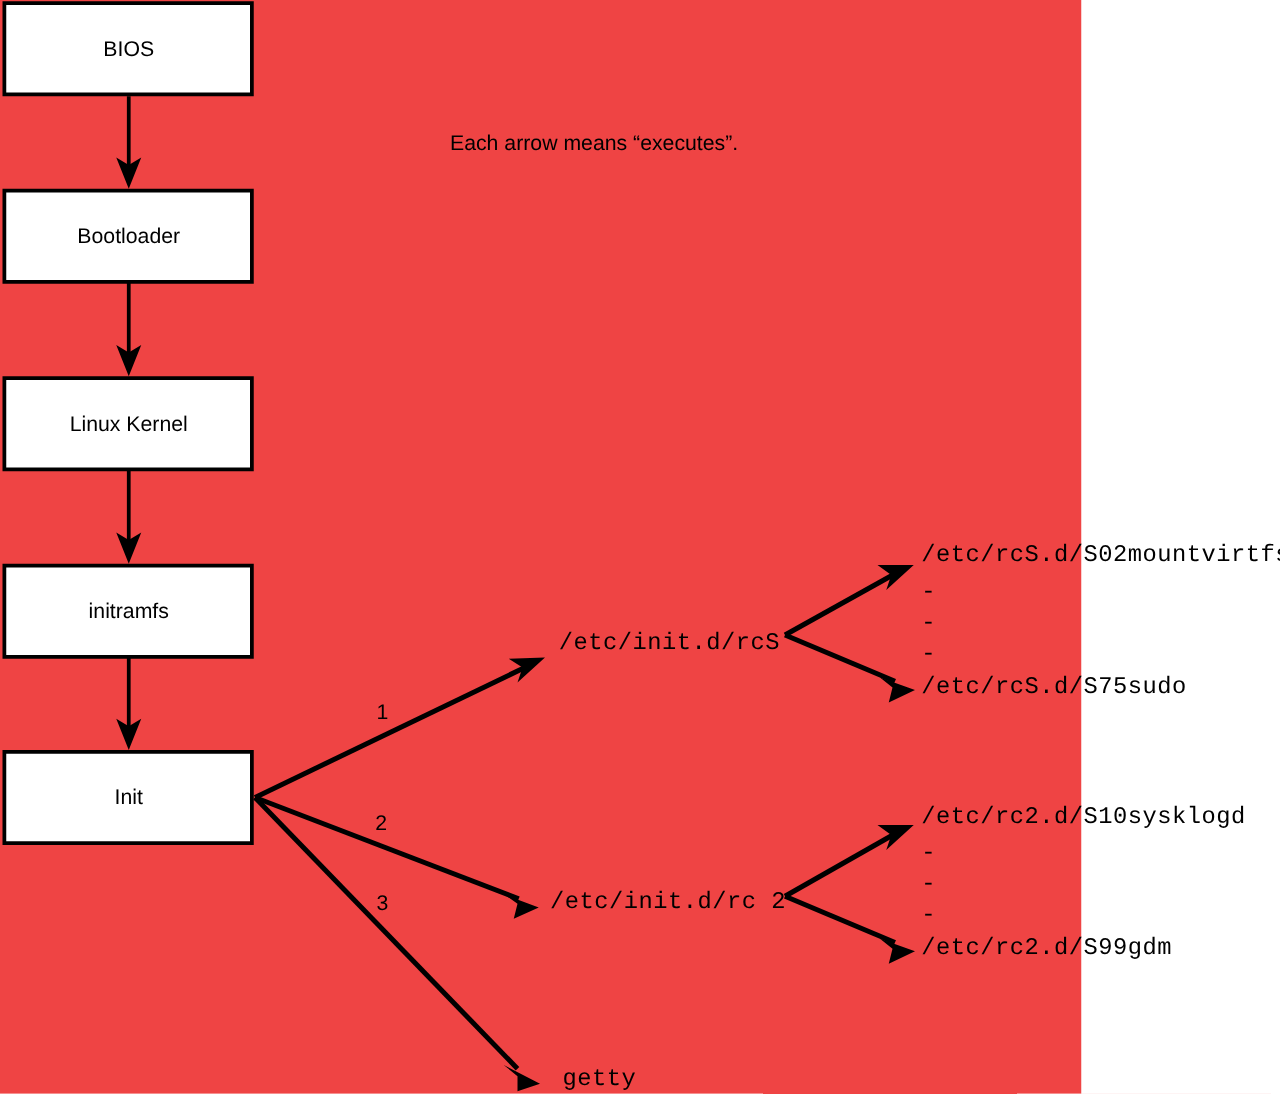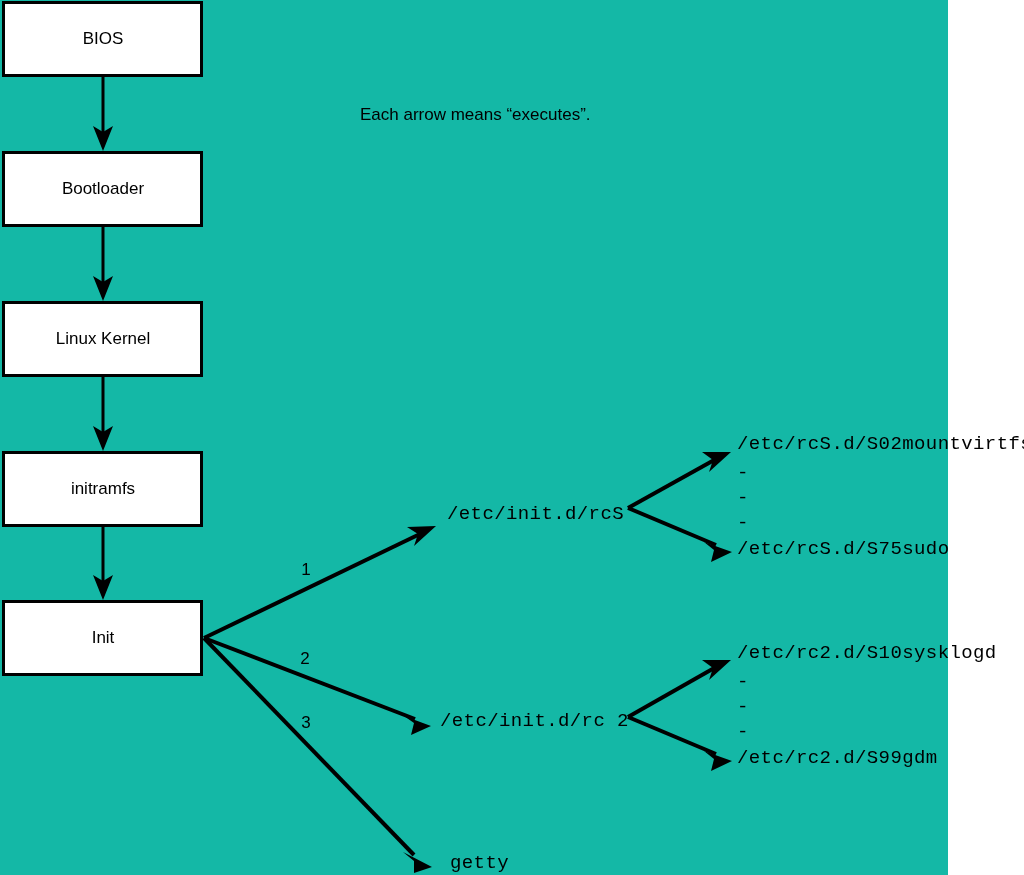--- a/index.html
+++ b/index.html
@@ -9,23 +9,23 @@
     background: #ffffff;
   }
   body {
     width: 1024px;
     height: 875px;
     overflow: hidden;
     font-family: "Liberation Sans", sans-serif;
   }
   #diagram-root {
     position: relative;
-    width: 948px;
+    width: 865px;
     height: 875px;
-    background: #14b8a6;
+    background: #ef4444;
   }
   svg#boot-diagram {
     display: block;
     width: 1024px;
     height: 875px;
   }
   .box-rect {
     fill: #ffffff;
     stroke: #000000;
     stroke-width: 3;

